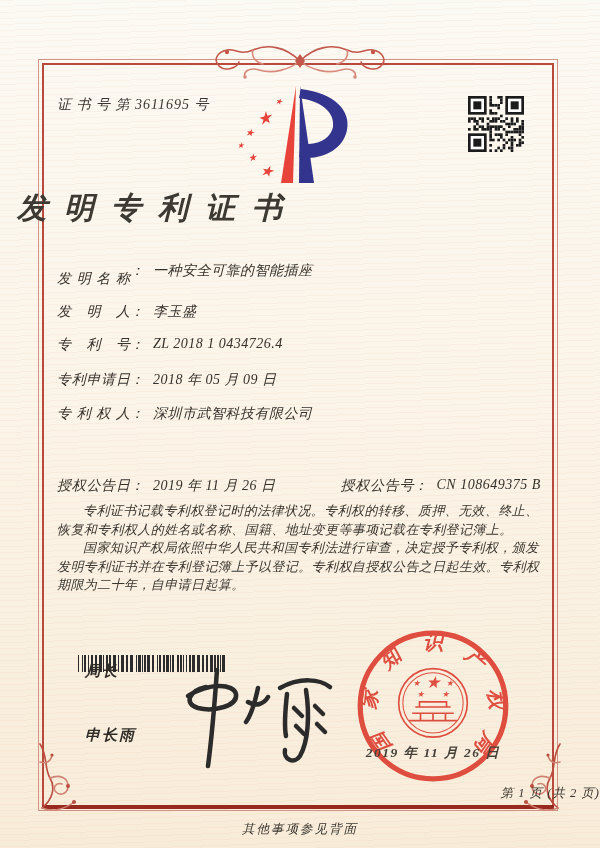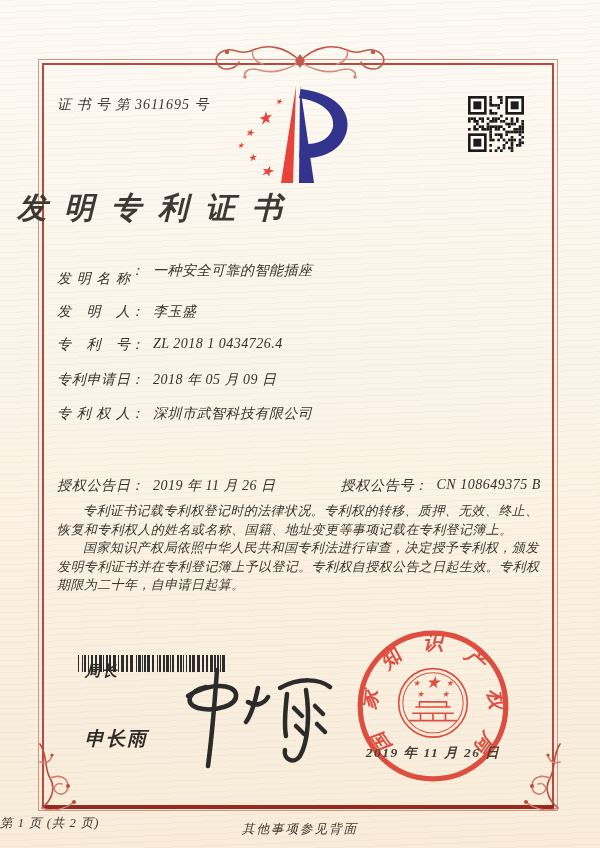--- a/index.html
+++ b/index.html
@@ -30,31 +30,31 @@
   .fvalue.wrap{white-space:normal;width:394px;line-height:20px;}
   .field .second{margin-left:65px;}
   
   .paras{position:absolute;left:57px;top:502px;width:488px;font-size:13px;color:#3a362f;}
   .paras p{margin:0;text-indent:2em;line-height:18.5px;letter-spacing:.4px;}
   
   .barcode{position:absolute;left:78px;top:655px;width:152px;height:17px;}
   .barcode span{position:absolute;top:0;height:100%;background:#2c2c2c;}
   .sig-title{position:absolute;left:85px;top:662px;font-size:15px;font-weight:700;color:#2f2b26;
              font-family:"Liberation Sans",sans-serif;letter-spacing:2px;}
-  .sig-name{position:absolute;left:85px;top:726px;font-size:19px;font-weight:700;color:#2f2b26;
+  .sig-name{position:absolute;left:85px;top:726px;font-size:15px;font-weight:700;color:#2f2b26;
             font-family:"Liberation Sans",sans-serif;letter-spacing:2px;}
   .signature{position:absolute;left:162px;top:664px;width:180px;height:106px;}
   .seal{position:absolute;left:355px;top:628px;width:156px;height:156px;opacity:.93;}
   .seal svg{position:absolute;inset:0;}
   .seal-char{font-size:19px;font-weight:700;fill:#dd4234;font-family:"Liberation Serif",serif;}
   .seal-date{position:absolute;left:-12px;top:116px;width:180px;text-align:center;
              font-size:13.5px;font-weight:700;color:#37322b;letter-spacing:1.5px;}
   
-  .footer-page{position:absolute;left:0;top:785px;width:100%;text-align:left;
-               font-size:12.5px;color:#3a362f;letter-spacing:1px;margin-top:30px;}
+  .footer-page{position:absolute;left:0;top:785px;width:100%;text-align:right;
+               font-size:12.5px;color:#3a362f;letter-spacing:1px;}
   .footer-note{position:absolute;left:0;top:821px;width:100%;text-align:center;
                font-size:12.5px;color:#3a362f;letter-spacing:2px;}
 </style>
 </head>
 <body>
 
 <div class="page">
 
   <div class="frame">
     <div class="frame-inner"></div>

